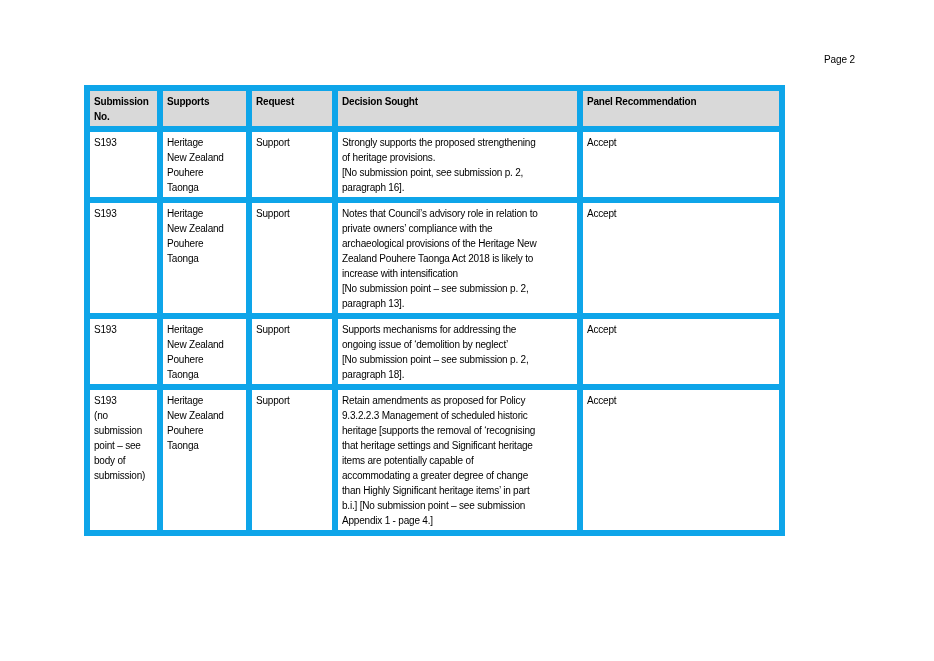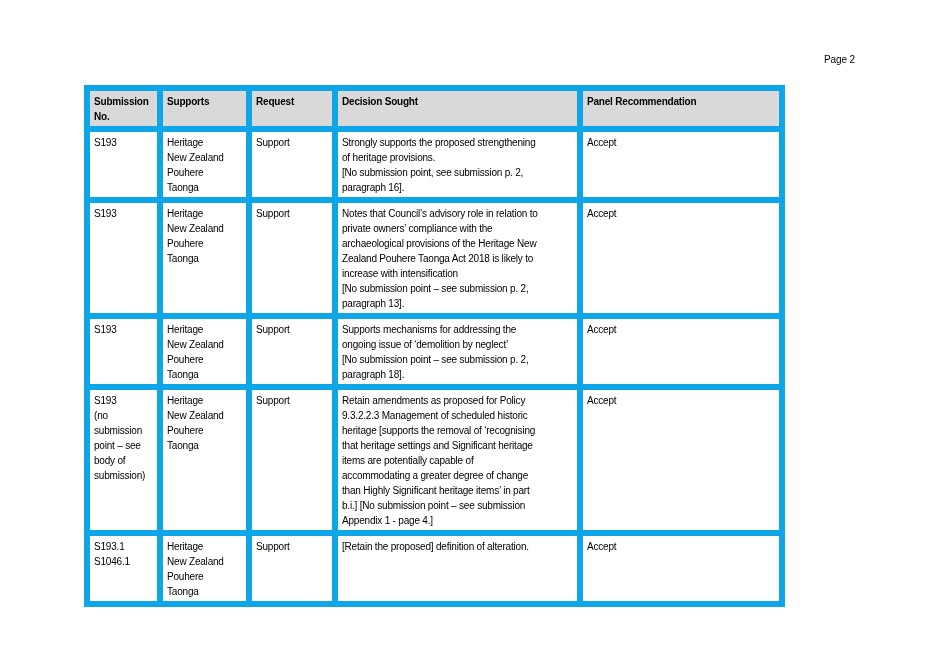--- a/index.html
+++ b/index.html
@@ -138,25 +138,14 @@
 9.3.2.2.3 Management of scheduled historic
 heritage [supports the removal of ‘recognising
 that heritage settings and Significant heritage
 items are potentially capable of
 accommodating a greater degree of change
 than Highly Significant heritage items’ in part
 b.i.] [No submission point – see submission
 Appendix 1 - page 4.]</td>
       <td class="cell-bold">Accept</td>
     </tr>
-    <tr class="r5">
-      <td class="cell-center">S193.1
-S1046.1</td>
-      <td>Heritage
-New Zealand
-Pouhere
-Taonga</td>
-      <td class="cell-center">Support</td>
-      <td>[Retain the proposed] definition of alteration.</td>
-      <td class="cell-bold">Accept</td>
-    </tr>
   </tbody>
 </table>
 
 </body></html>

